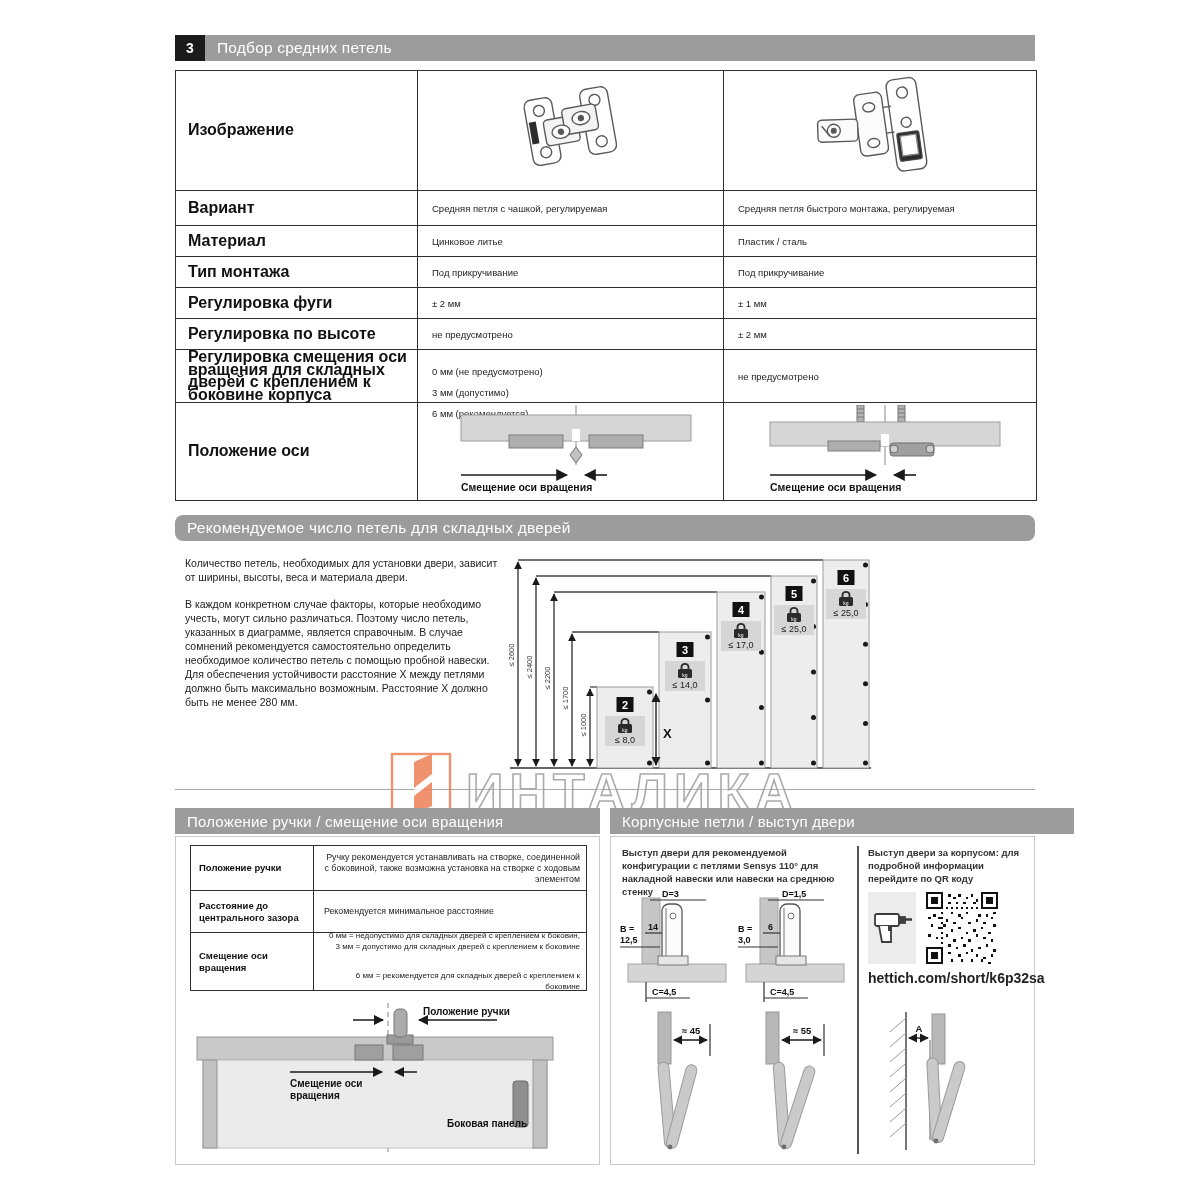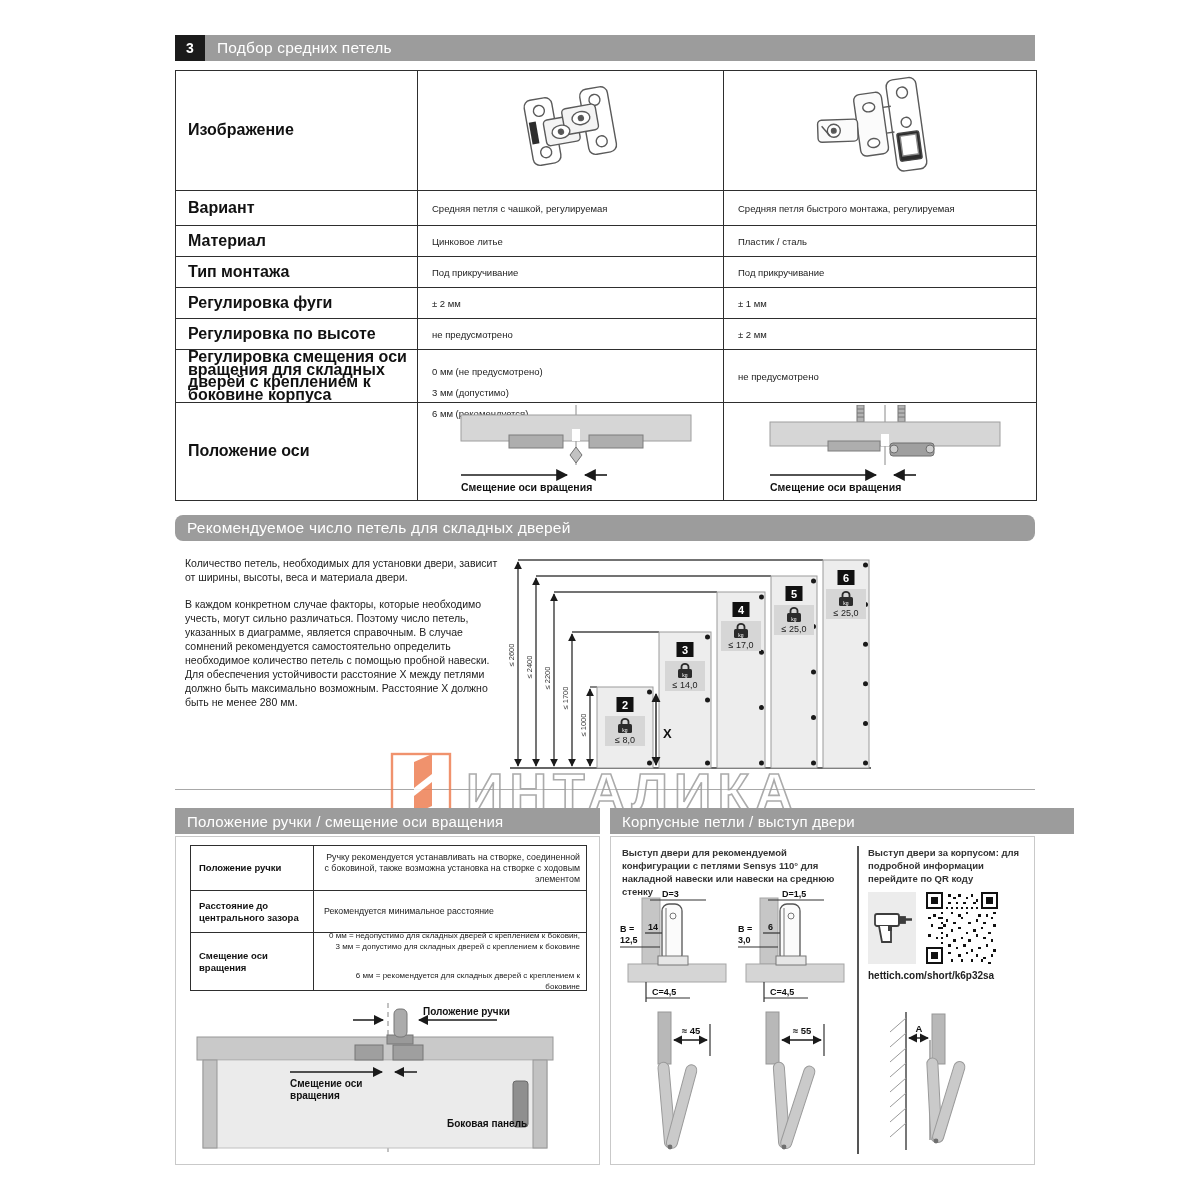--- a/index.html
+++ b/index.html
@@ -25,21 +25,21 @@
   .para + .para{margin-top:13px;}
   
   .t3{border:1.5px solid #2e2e2e;border-bottom:none;}
   .t3row{display:flex;border-bottom:1.5px solid #2e2e2e;box-sizing:border-box;}
   .t3 .c{box-sizing:border-box;display:flex;align-items:center;}
   .t3 .c0{width:122px;padding-left:8px;font-weight:bold;font-size:9.5px;line-height:11.5px;color:#111;}
   .t3 .c1{width:273px;border-left:1.5px solid #2e2e2e;padding:4px 6px 4px 10px;font-size:8.8px;line-height:11px;text-align:right;}
   .t3 .small{font-size:8px;line-height:10.5px;}
   .panelbox{border:1px solid #c9c9c9;background:#fff;}
   .intro{font-weight:bold;font-size:9.5px;line-height:13px;color:#333;}
-  .url{font-weight:bold;font-size:10px;color:#222;}
+  .url{font-weight:bold;font-size:14px;color:#222;}
   svg text{font-family:"Liberation Sans","DejaVu Sans",sans-serif;}
   .cap{font-weight:bold;}
 </style>
 </head>
 <body>
 
 <div id="page">
 
   <div class="abs bar" style="left:175px;top:35px;width:860px;">
     <div class="num">3</div>

